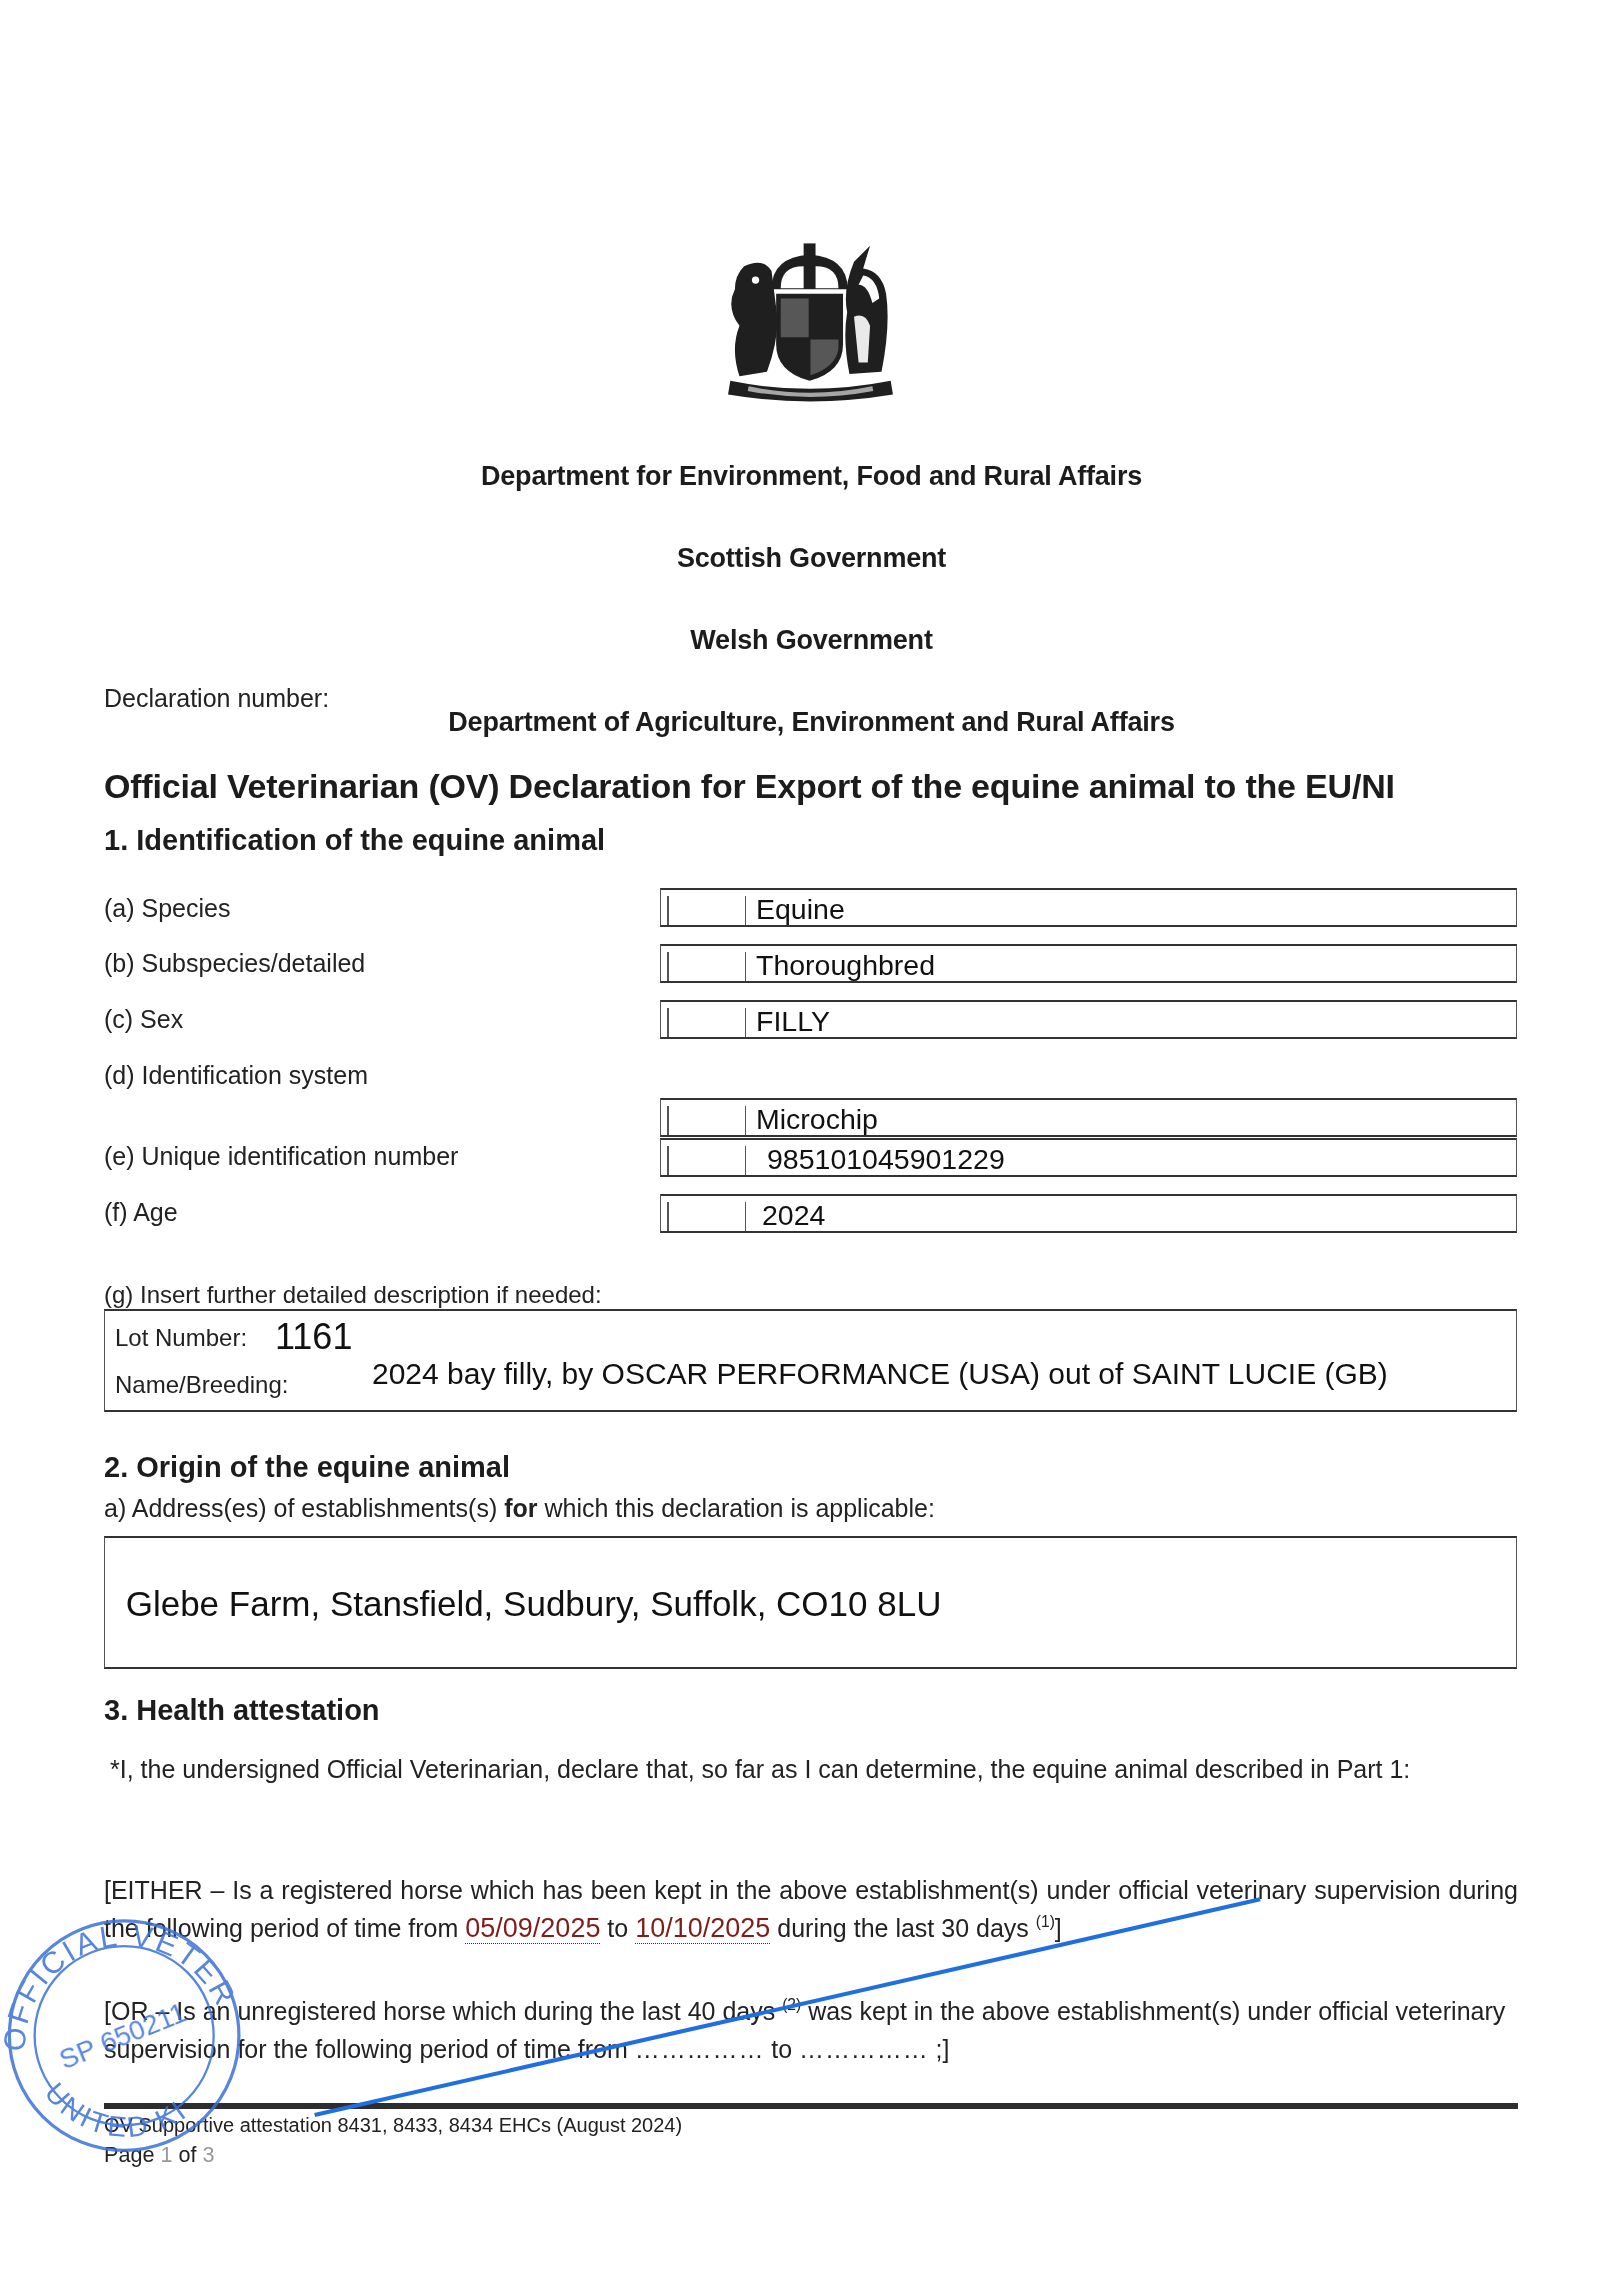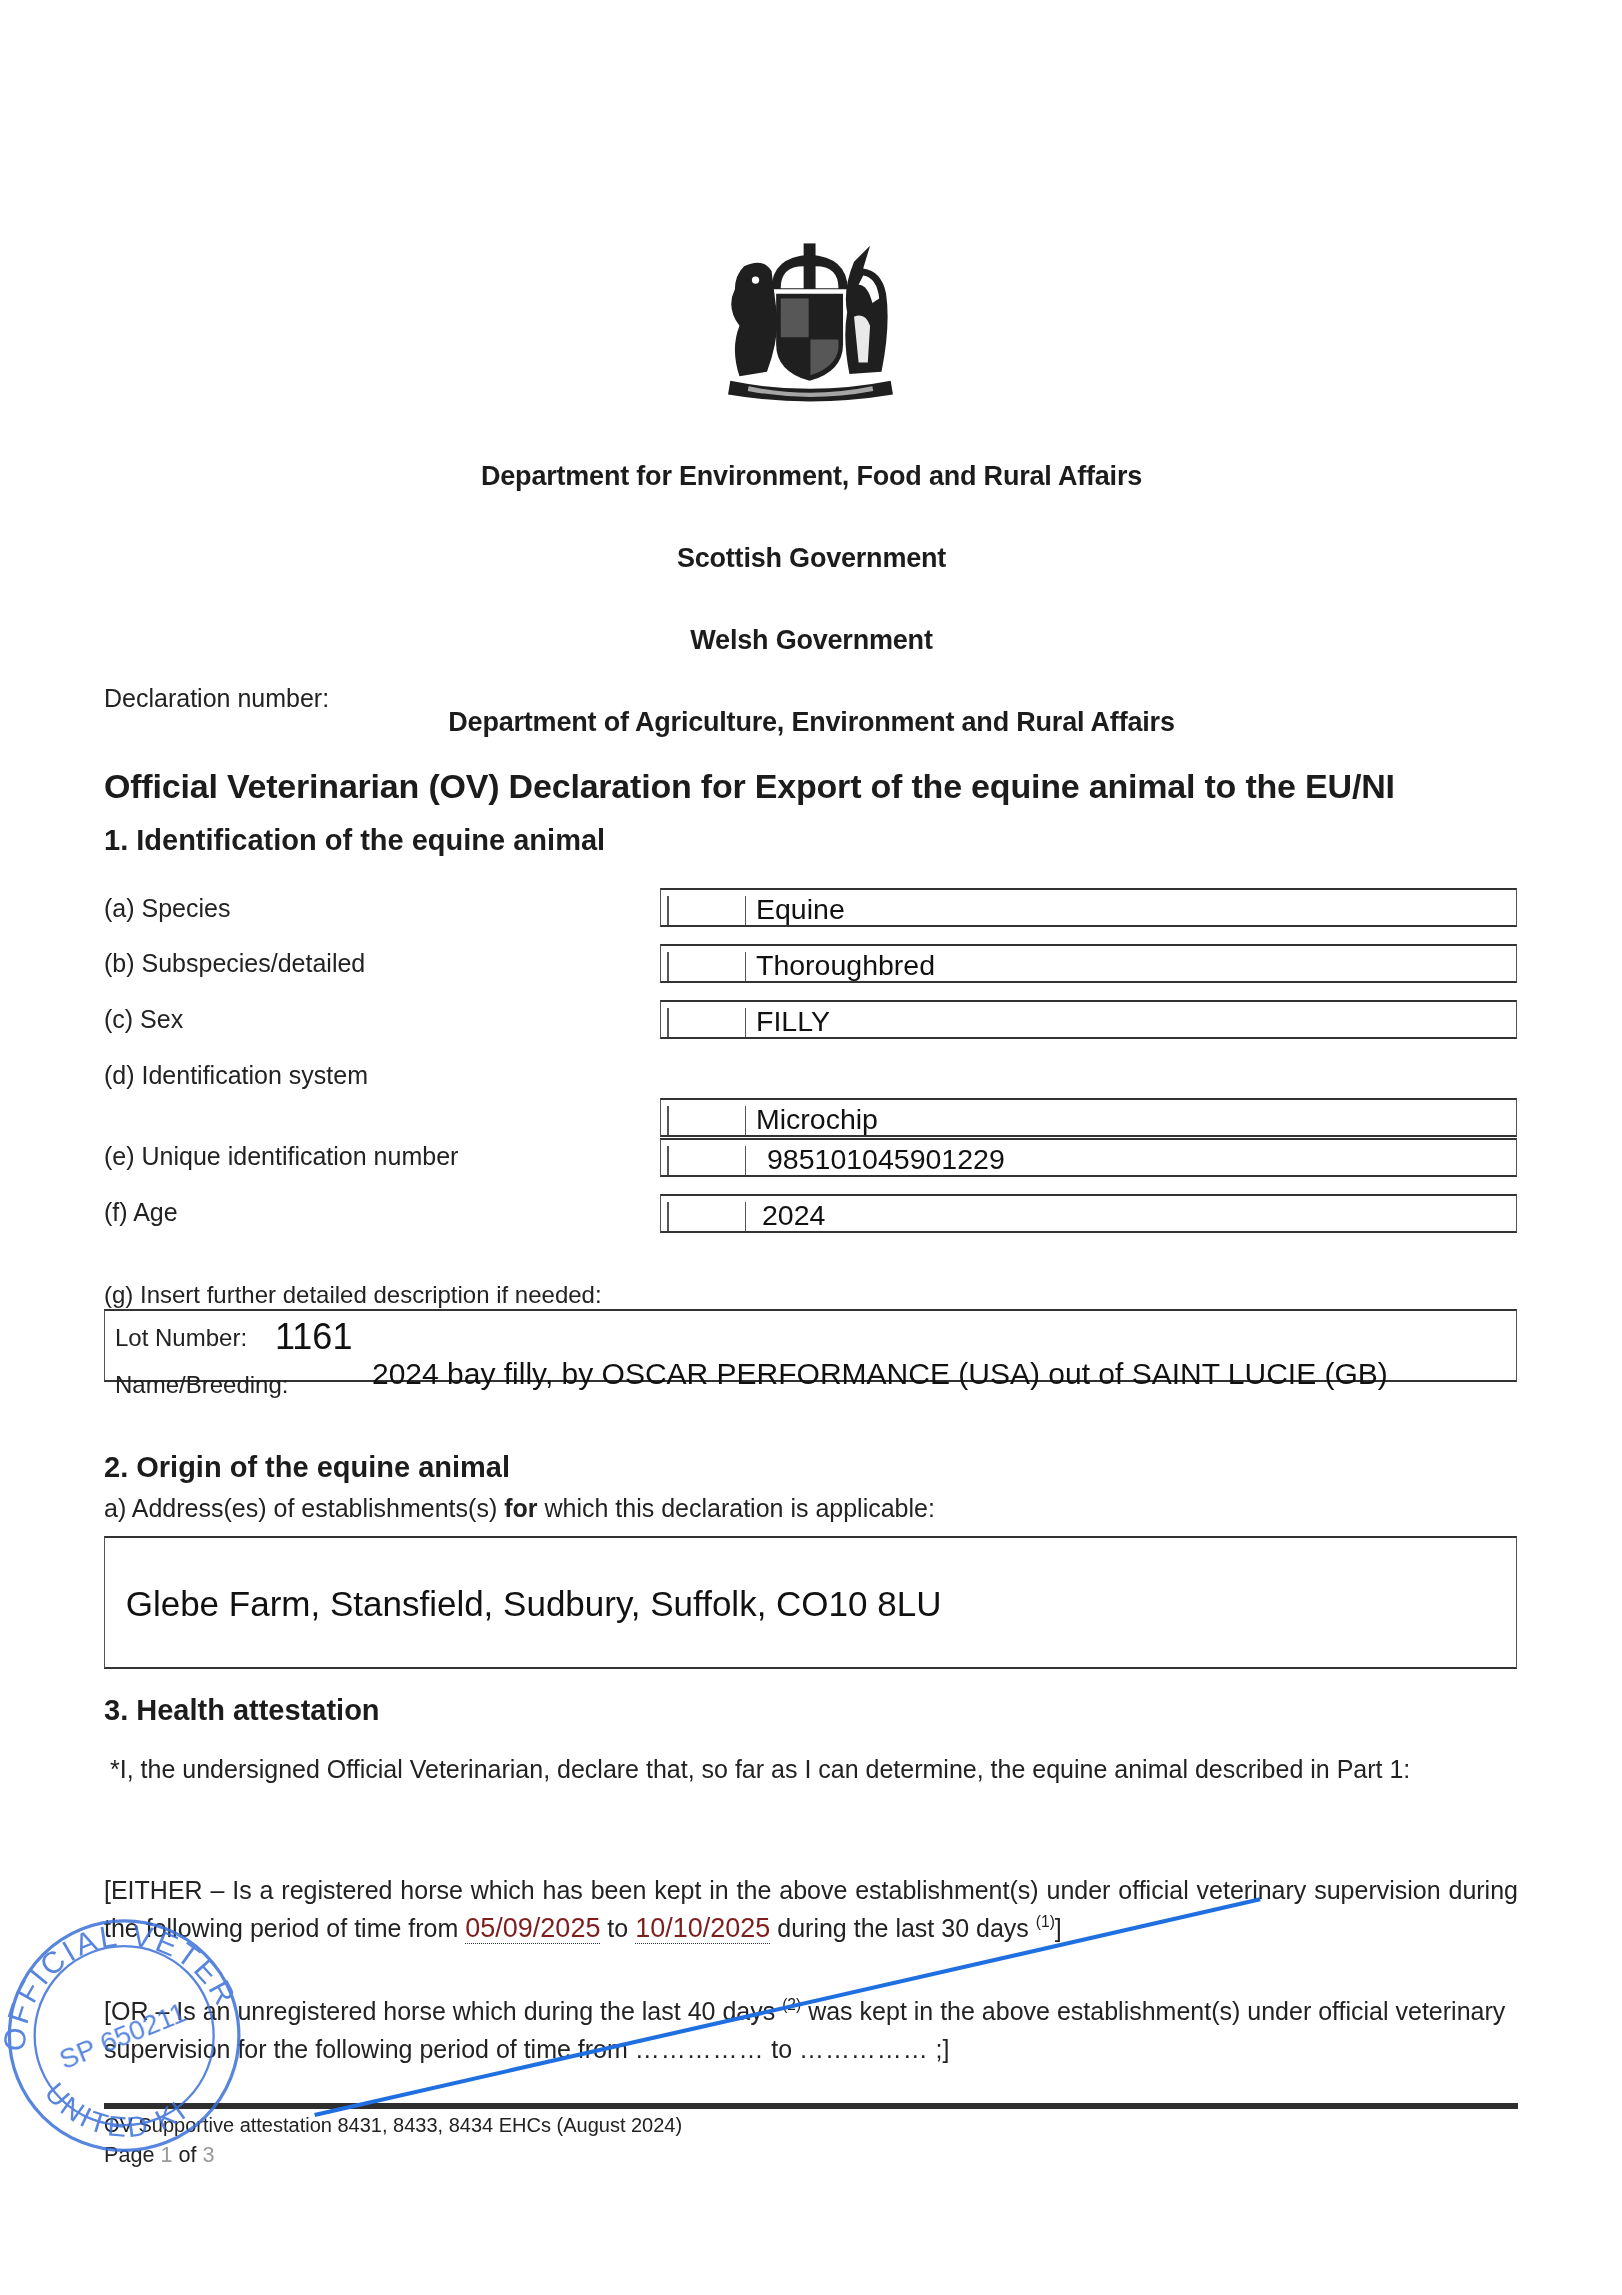--- a/index.html
+++ b/index.html
@@ -32,21 +32,21 @@
   .field-box .divider {
     position: absolute; left: 84px; top: 6.4px; width: 1.4px; height: 28.5px; background: #555;
   }
   .field-box .value {
     position: absolute; left: 95px; top: 2.8px; font-size: 28.5px; line-height: 33px; color: #111; white-space: nowrap;
   }
 
   
   .g-label { left: 104px; top: 1281px; font-size: 24px; color: #222; white-space: nowrap; }
   .g-box {
-    left: 104px; top: 1309px; width: 1413px; height: 73px; box-sizing: border-box;
+    left: 104px; top: 1309px; width: 1413px; height: 103px; box-sizing: border-box;
     border-top: 2.3px solid #333; border-bottom: 2.3px solid #333;
     border-left: 1.4px solid #555; border-right: 1.4px solid #555;
   }
   .lot-label { left: 10px; top: 13px; font-size: 24px; color: #222; }
   .lot-value { left: 170px; top: 4.6px; font-size: 36px; color: #111; }
   .breed-label { left: 10px; top: 60px; font-size: 24px; color: #222; }
   .breed-value { left: 267px; top: 46px; font-size: 30px; color: #111; white-space: nowrap; }
 
   
   .addr-label { left: 104px; top: 1494px; font-size: 25px; color: #222; white-space: nowrap; }

